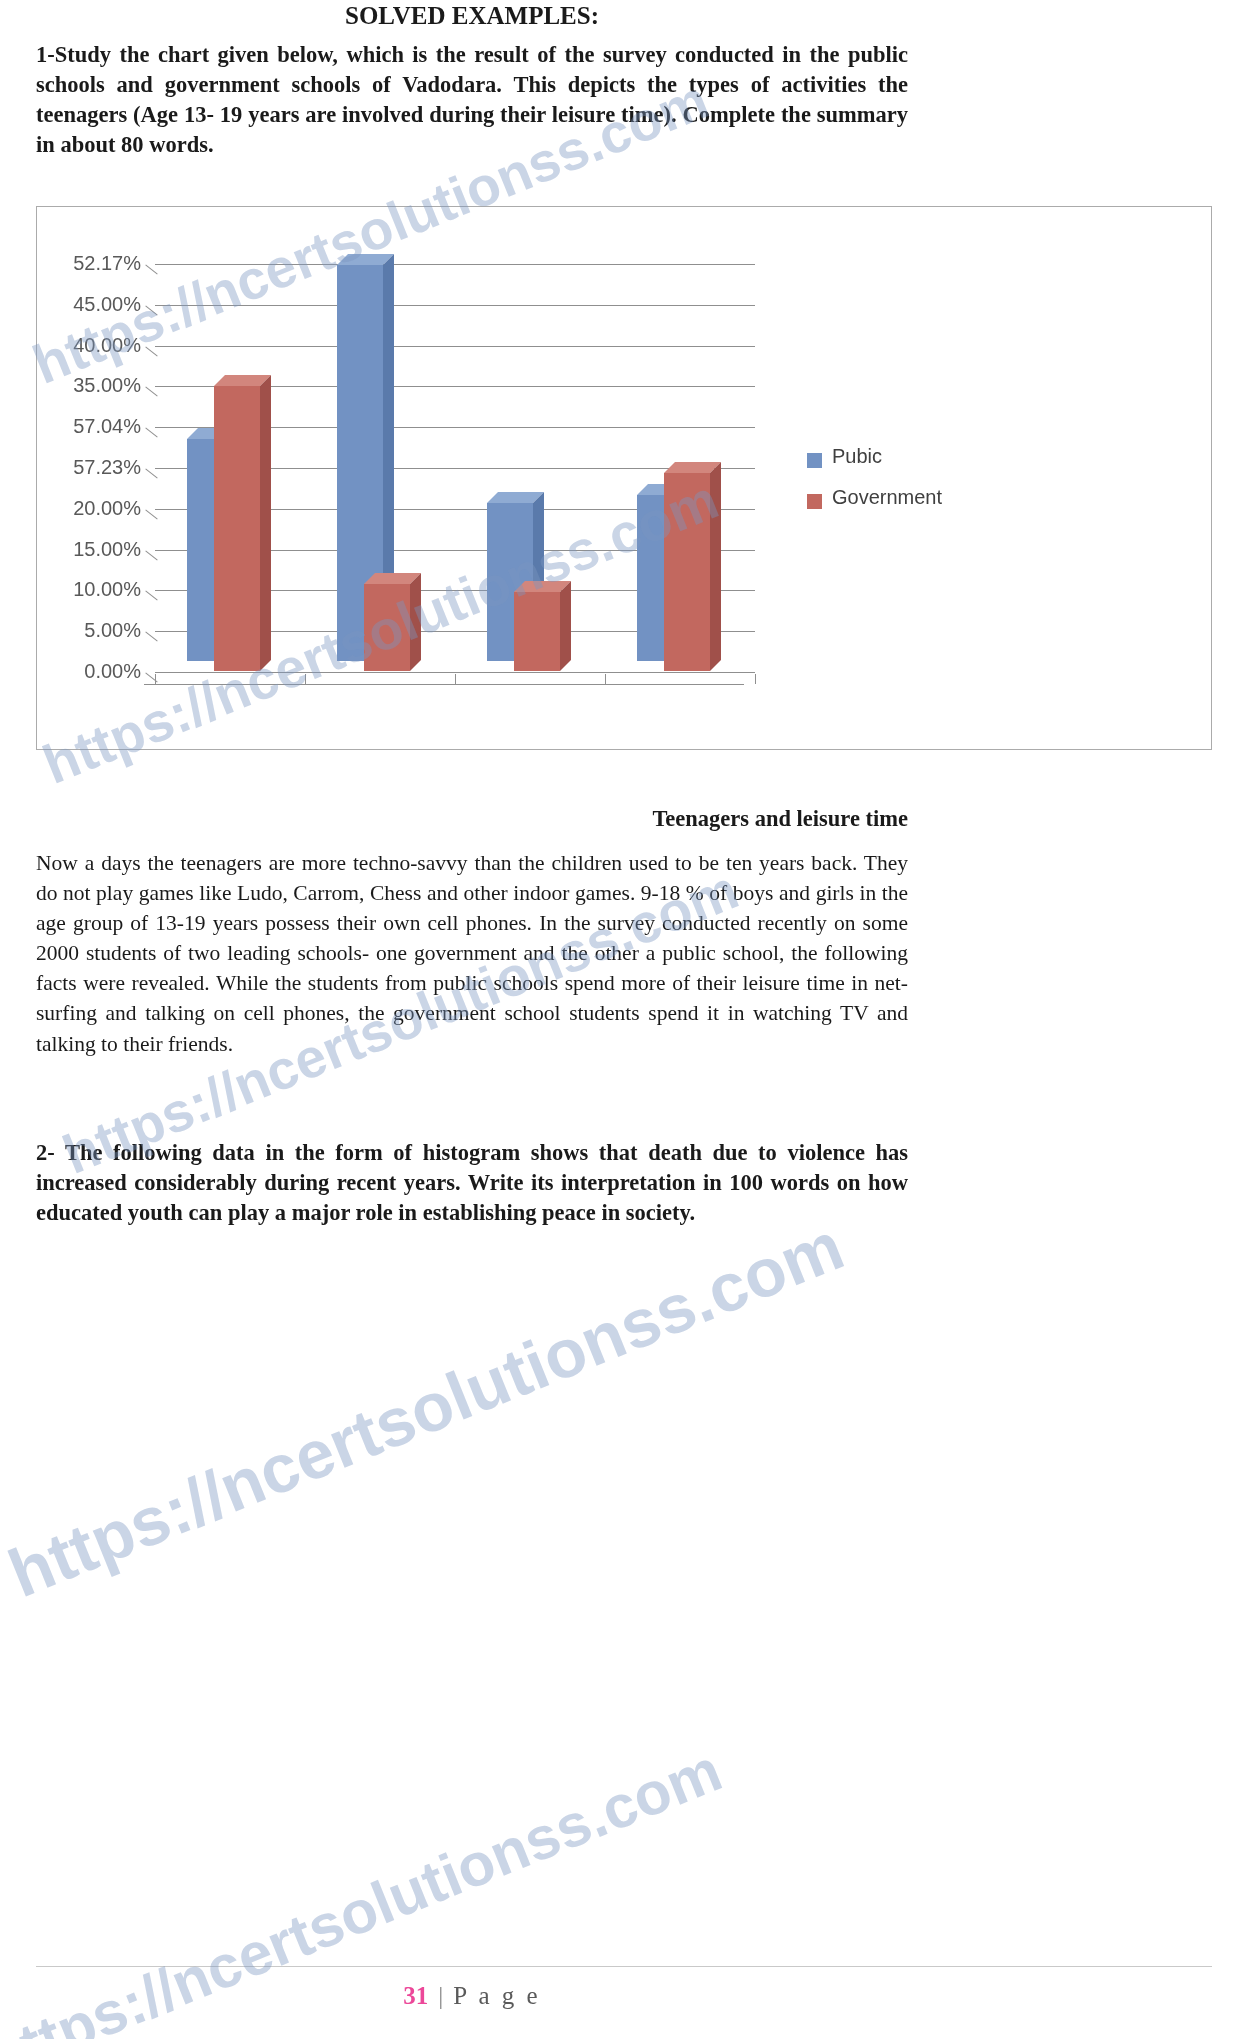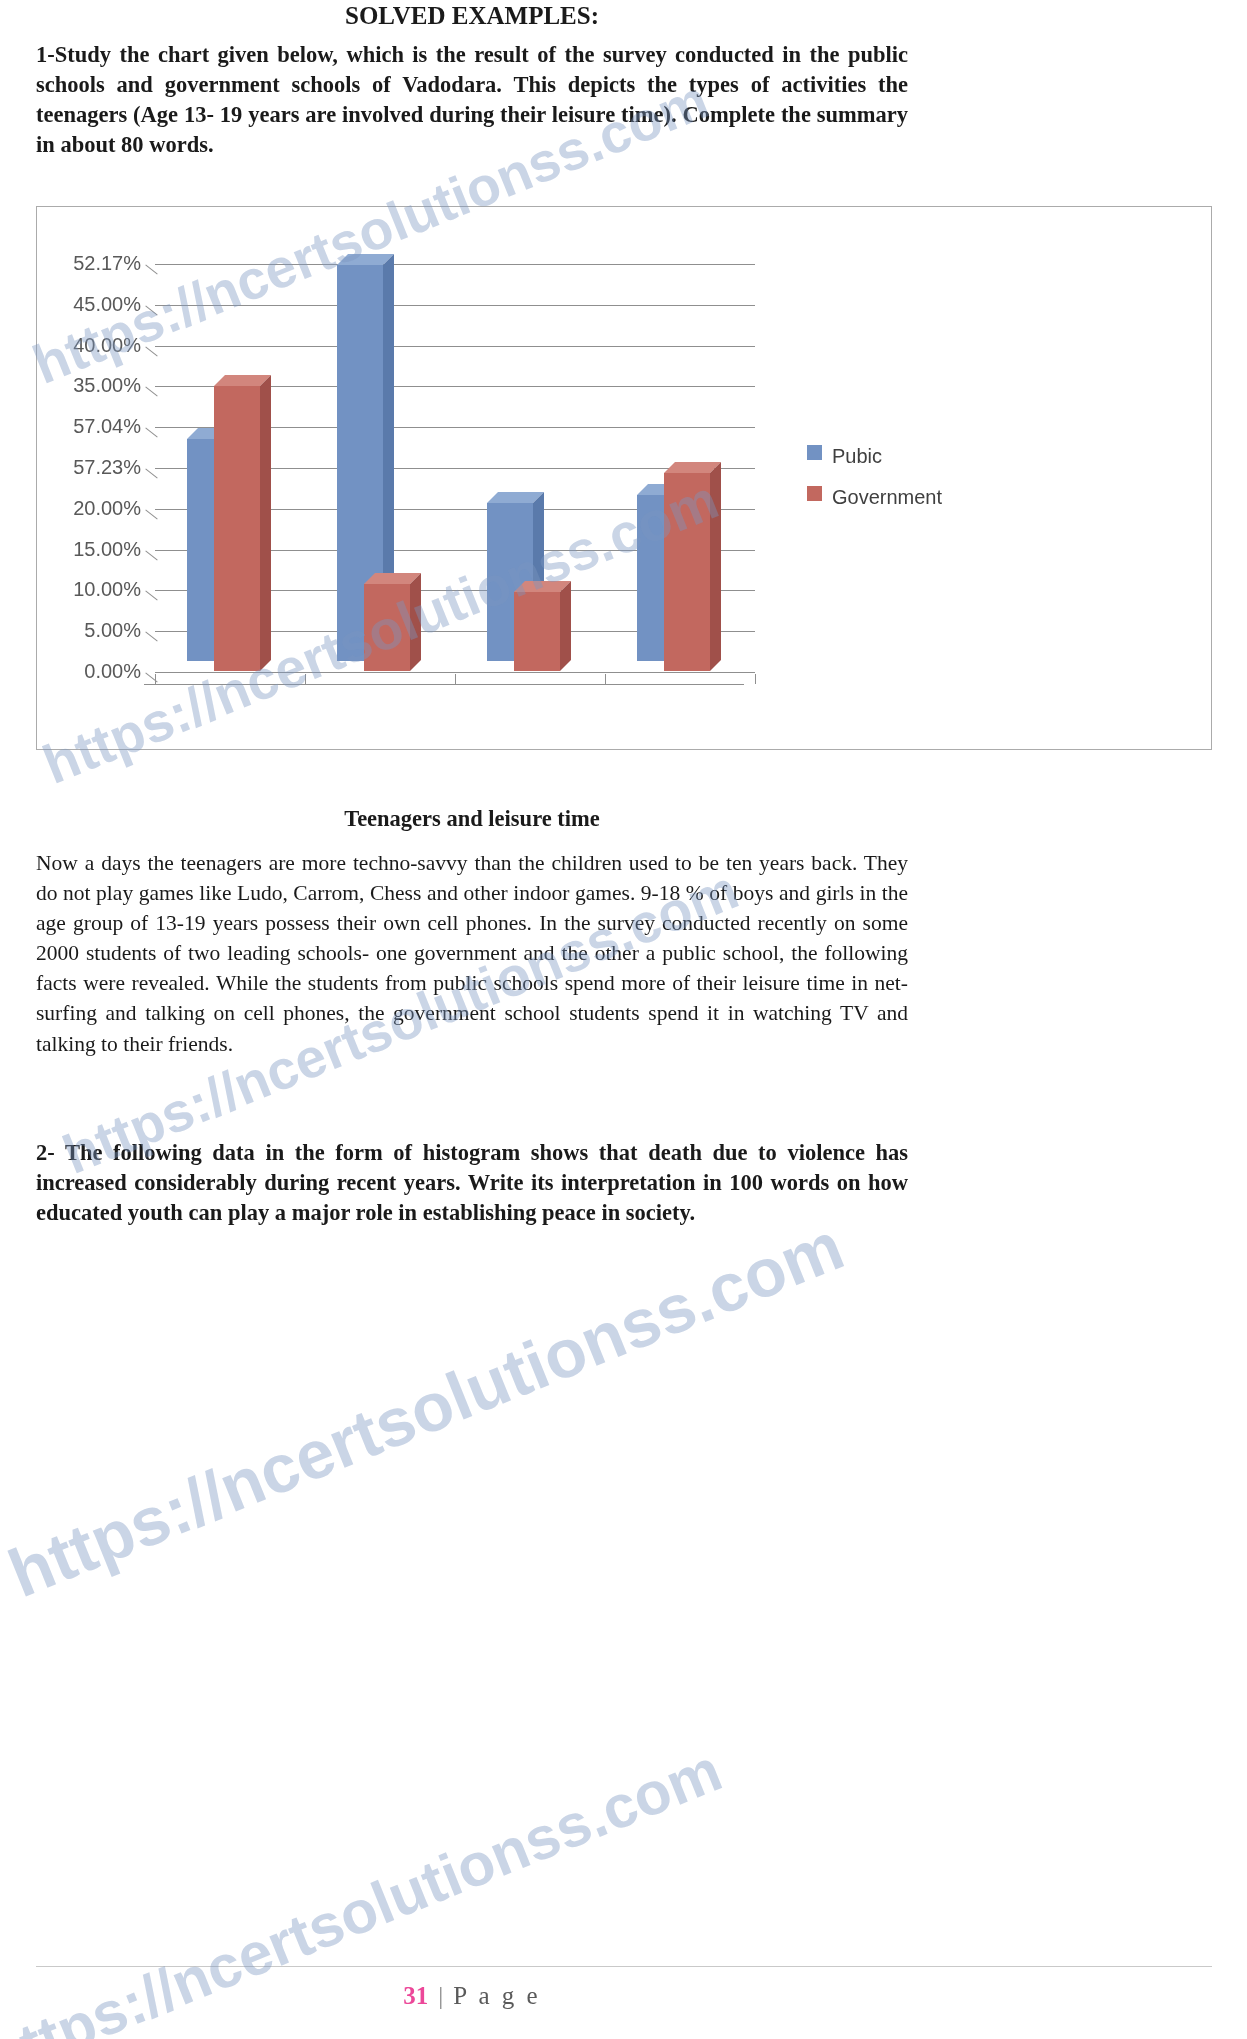--- a/index.html
+++ b/index.html
@@ -12,21 +12,21 @@
     position:absolute; top:2px; left:36px; width:872px; text-align:center;
     font-size:25px; font-weight:bold;
   }
   .qtext {
     position:absolute; left:36px; width:872px; font-size:22.5px; font-weight:bold;
     text-align:justify; line-height:1.33;
   }
   #q1 { top:40px; }
   #q2 { top:1138px; }
   .caption {
-    position:absolute; top:806px; left:36px; width:872px; text-align:center;
+    position:absolute; top:806px; left:36px; width:872px; text-align:right;
     font-size:22.5px; font-weight:bold;
   }
   .summary {
     position:absolute; top:848px; left:36px; width:872px;
     font-size:21.5px; line-height:1.40; text-align:justify;
   }
 
   
   .chart-frame {
     position:absolute; top:206px; left:36px; width:1176px; height:544px;
@@ -53,21 +53,21 @@
   .bar { position:absolute; }
   .bar-top {
     position:absolute; left:0; top:-11px; width:100%; height:11px;
     transform:skewX(-45deg); transform-origin:bottom left;
   }
   .bar-side {
     position:absolute; left:100%; top:0; width:11px; height:100%;
     transform:skewY(-45deg); transform-origin:top left;
   }
   .legend { position:absolute; left:770px; top:238px; }
-  .legend-item { display:flex; align-items:flex-start; margin-bottom:18px; }
+  .legend-item { display:flex; align-items:flex-end; margin-bottom:18px; }
   .swatch { width:15px; height:15px; margin-right:10px; flex:0 0 auto; }
   .legend-label { font-family:"Liberation Sans", sans-serif; font-size:20px; color:#404040; }
 
   
   .wm {
     position:absolute; font-family:"Liberation Sans", sans-serif; font-weight:bold;
     white-space:nowrap; color:rgba(122,150,193,0.40); transform:rotate(-22deg);
     z-index:40; pointer-events:none;
   }
   #wm1 { left:10px;  top:200px;  font-size:55px; }

